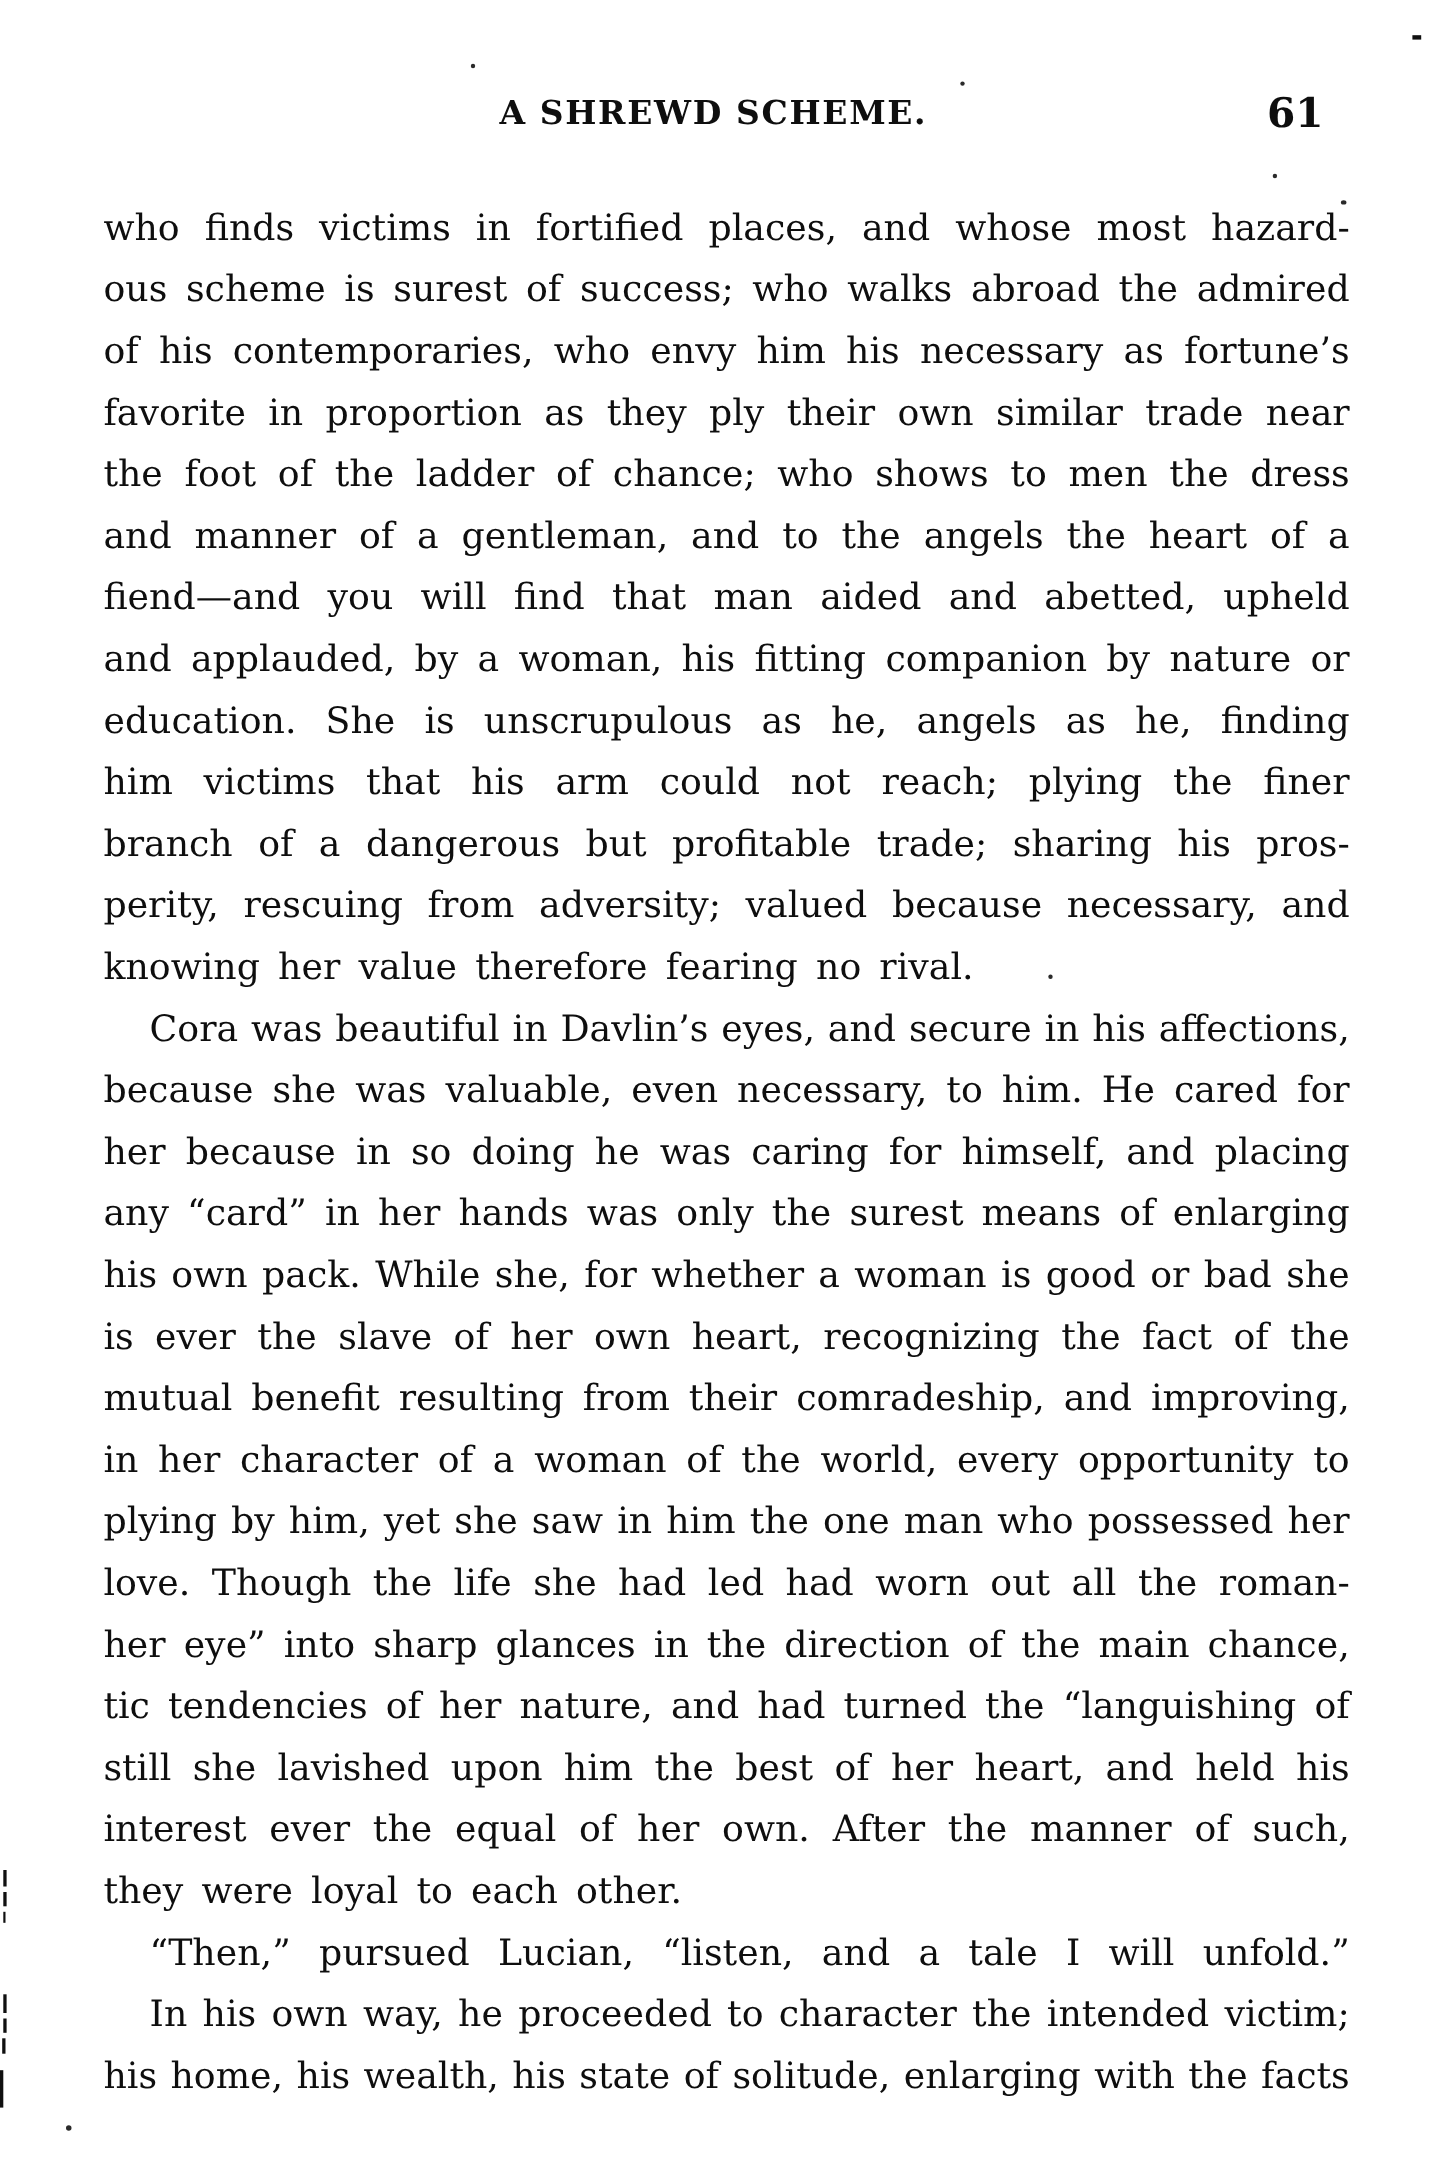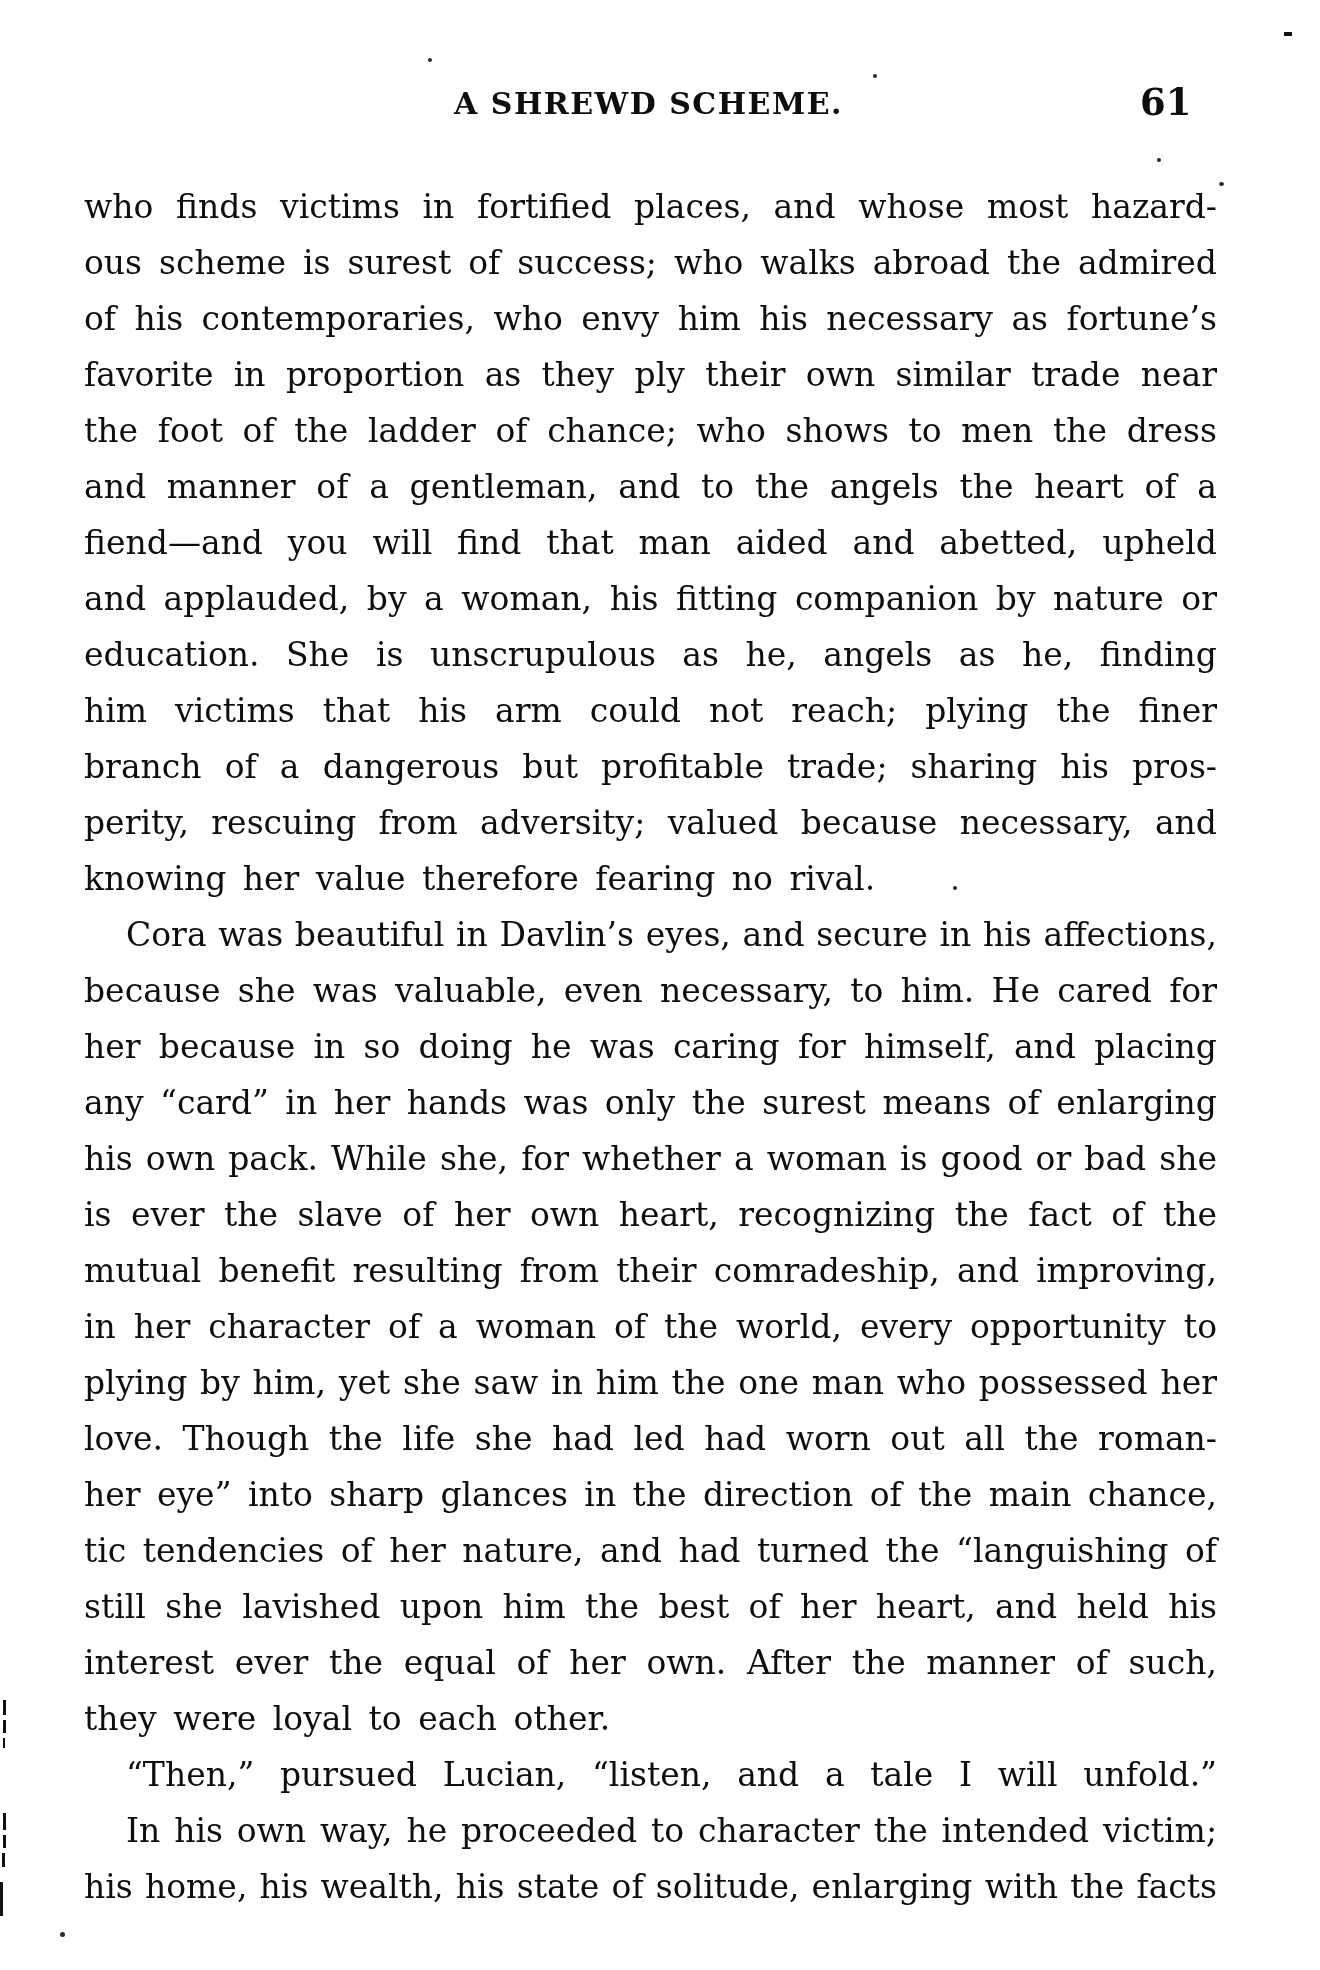--- a/index.html
+++ b/index.html
@@ -17,27 +17,27 @@
     top: 86px; left: 82px; width: 1133px;
     text-align: center;
     font-size: 30px;
     font-weight: bold;
     letter-spacing: 1.5px;
     white-space: nowrap;
   }
   .page-number {
     position: absolute;
     top: 80px; left: 1140px; width: 75px;
-    text-align: left;
+    text-align: center;
     font-size: 37px;
     font-weight: bold;
   }
   .text-block {
     position: absolute;
-    top: 179px; left: 84px; width: 1133px;
+    top: 179px; left: 94px; width: 1133px;
     font-size: 33px;
     line-height: 56px;
   }
   .line {
     text-align: justify;
     text-align-last: justify;
   }
   .line.flush-left {
     text-align-last: left;
     word-spacing: 6px;

